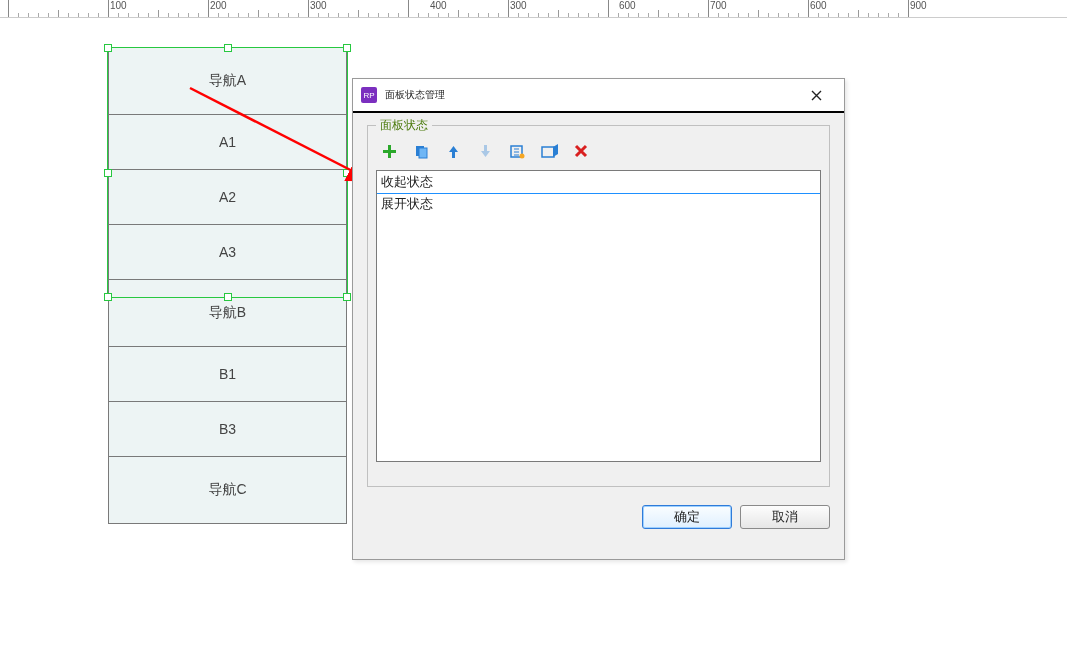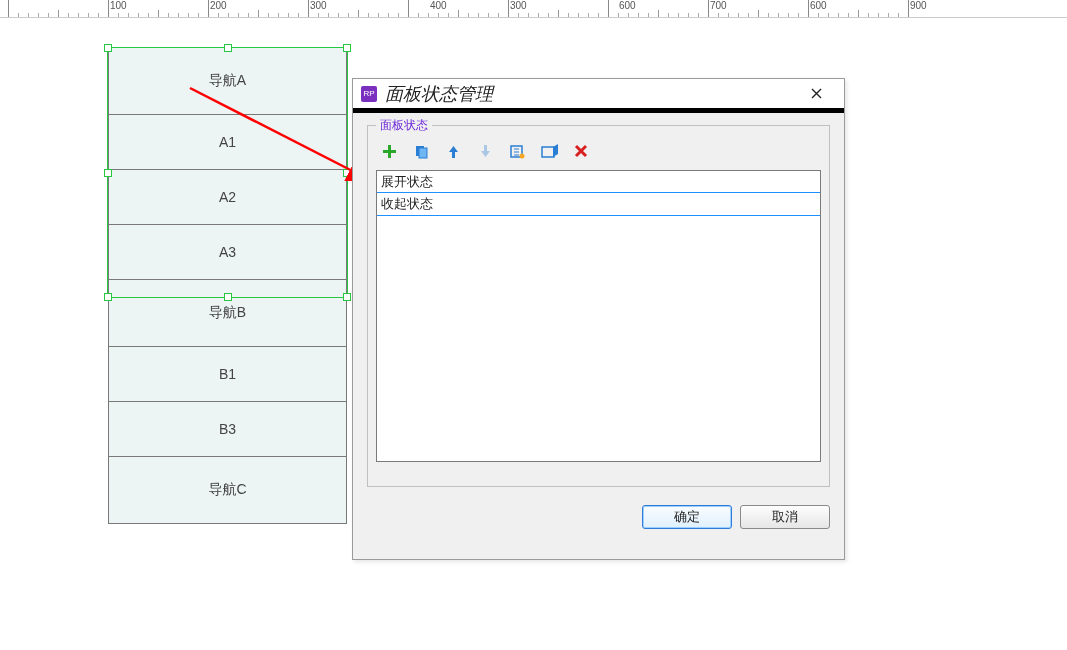--- a/index.html
+++ b/index.html
@@ -95,33 +95,33 @@
     background: #f0f0f0;
     border: 1px solid #9a9a9a;
     box-shadow: 2px 2px 4px rgba(0,0,0,.1);
   }
   .titlebar {
     height: 34px;
     background: #fff;
     display: flex;
     align-items: center;
     padding: 0 8px;
-    border-bottom: 5px solid #000000;
+    border-bottom: 2px solid #000000;
     justify-content: flex-end;
   }
   .app-icon {
     width: 16px; height: 16px;
     background: #7b2fbf;
     color: #fff;
     font-size: 8px;
     display: flex; align-items: center; justify-content: center;
     margin-right: 8px;
     border-radius: 2px;
   }
-  .titlebar-title { flex: 1; font-size: 18px; color: #222; font-style: italic; }
+  .titlebar-title { flex: 1; font-size: 10px; color: #222; }
   .close-btn {
     width: 40px; height: 28px;
     display: flex; align-items: center; justify-content: center;
     font-size: 14px; color: #222;
     cursor: pointer;
   }
   .dlg-body { padding: 12px 14px 8px 14px; }
   .row-name { display: flex; align-items: center; margin-bottom: 10px; }
   .row-name label { font-size: 13px; color: #222; margin-right: 6px; }
   .row-name input {
@@ -136,21 +136,21 @@
     position: relative;
     padding: 10px 8px 8px 8px;
     height: 362px;
   }
   .group-legend {
     position: absolute;
     top: -9px; left: 8px;
     background: #f0f0f0;
     padding: 0 4px;
     font-size: 12px;
-    color: #6d28d9;
+    color: #4d7c0f;
   }
   .toolbar {
     display: flex;
     gap: 14px;
     padding: 6px 4px 10px 4px;
     align-items: center;
   }
   .tbtn {
     width: 18px; height: 18px;
     display: flex; align-items: center; justify-content: center;
@@ -389,22 +389,22 @@
                 <path d="M12 3 L17 0 L17 10 L12 13" fill="#2a7fd4"></path>
               </svg>
           </div>
           <div class="tbtn">
             <svg width="14" height="14" viewBox="0 0 14 14">
                 <path d="M2 2 L12 12 M12 2 L2 12" stroke="#d92020" stroke-width="3"></path>
               </svg>
           </div>
         </div>
         <div class="state-list" id="state-list">
+            <div class="state-item editing" contenteditable="true" style="">收起状态</div>
             <div class="state-item">展开状态</div>
-            <div class="state-item editing" contenteditable="true" style="">收起状态</div>
           </div>
       </div>
     </div>
     <div class="dlg-footer">
       <button class="btn primary">确定</button>
       <button class="btn">取消</button>
     </div>
   </div>
 </div>
 

